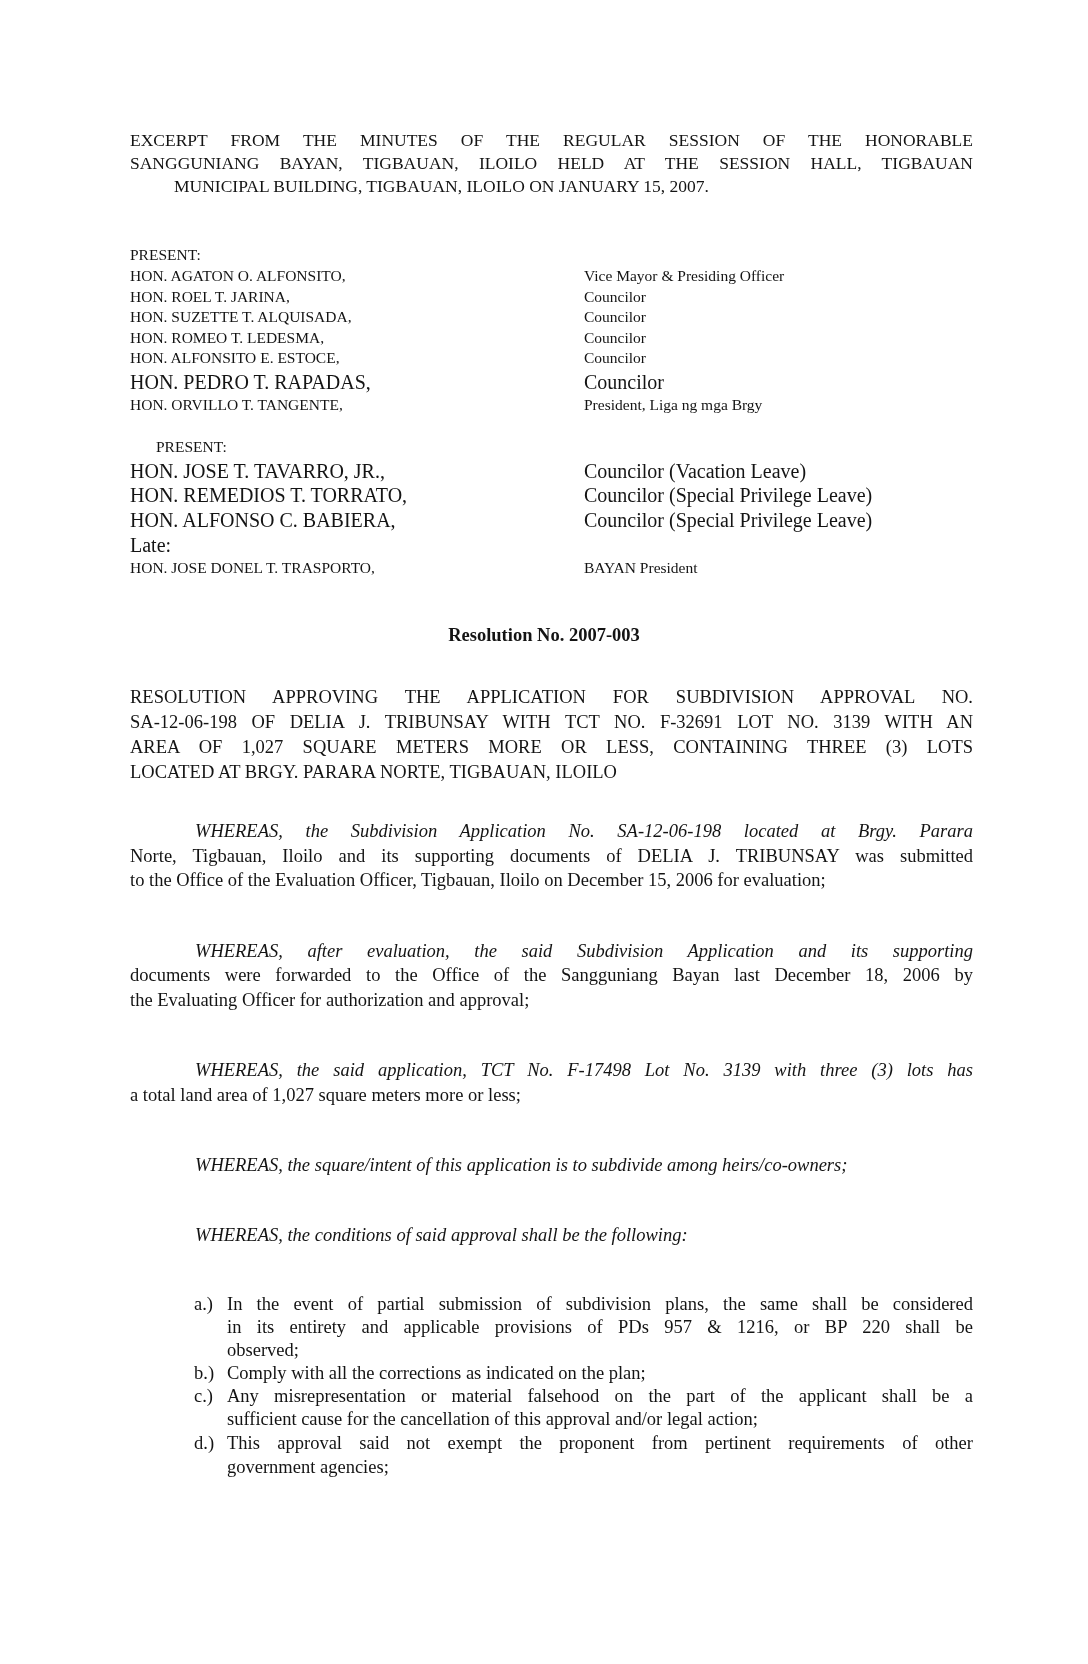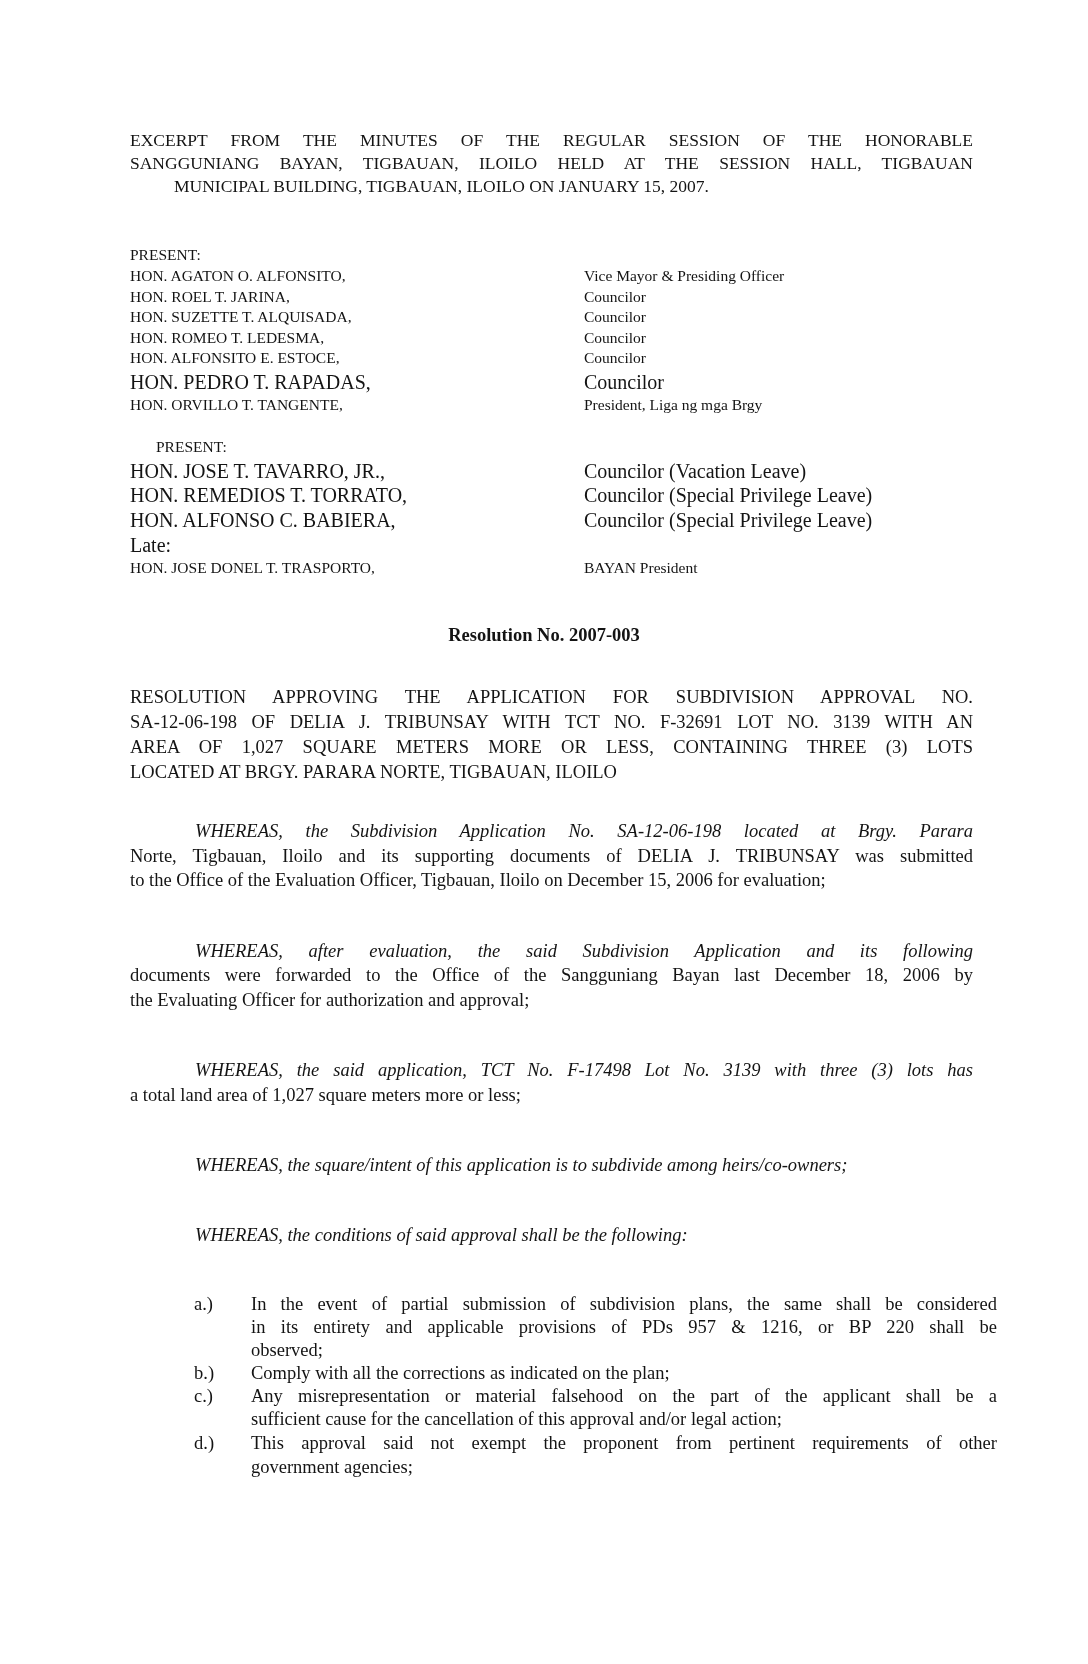--- a/index.html
+++ b/index.html
@@ -14,21 +14,21 @@
   .hdr.last { text-align-last: left; margin-left: 44px; }
   .att-sm { font-size: 15.5px; line-height: 20px; }
   .att-lg { font-size: 20px; line-height: 24px; }
   .left-col { left: 130px; }
   .right-col { left: 584px; }
   .res-title { left: 0; width: 1088px; text-align: center; font-weight: bold; font-size: 18.5px; line-height: 24px; }
   .body-line { left: 130px; width: 843px; font-size: 18.5px; line-height: 24.5px; white-space: normal; text-align: justify; text-align-last: justify; }
   .body-line.last { text-align-last: left; }
   .body-line.indent { left: 195px; width: 778px; font-style: italic; }
   .li-label { left: 194px; font-size: 18.5px; line-height: 24px; }
-  .li-text { left: 227px; width: 746px; font-size: 18.5px; line-height: 24px; white-space: normal; text-align: justify; text-align-last: justify; margin-left: 24px; }
+  .li-text { left: 227px; width: 746px; font-size: 18.5px; line-height: 24px; white-space: normal; text-align: justify; text-align-last: justify; }
   .li-text.last { text-align-last: left; }
 </style>
 </head>
 <body>
 
 <div class="page">
 
   <div>
     <div class="abs hdr" style="top:129px">EXCERPT FROM THE MINUTES OF THE REGULAR SESSION OF THE HONORABLE</div>
     <div class="abs hdr" style="top:152px">SANGGUNIANG BAYAN, TIGBAUAN, ILOILO HELD AT THE SESSION HALL, TIGBAUAN</div>
@@ -85,21 +85,21 @@
     <div class="abs body-line last" style="top:760px">LOCATED AT BRGY. PARARA NORTE, TIGBAUAN, ILOILO</div>
   </div>
 
   <div>
     <div class="abs body-line indent" style="top:819px">WHEREAS, the Subdivision Application No. SA-12-06-198 located at Brgy. Parara</div>
     <div class="abs body-line" style="top:844px">Norte, Tigbauan, Iloilo and its supporting documents of DELIA J. TRIBUNSAY was submitted</div>
     <div class="abs body-line last" style="top:868px">to the Office of the Evaluation Officer, Tigbauan, Iloilo on December 15, 2006 for evaluation;</div>
   </div>
 
   <div>
-    <div class="abs body-line indent" style="top:939px">WHEREAS, after evaluation, the said Subdivision Application and its following</div>
+    <div class="abs body-line indent" style="top:939px">WHEREAS, after evaluation, the said Subdivision Application and its supporting</div>
     <div class="abs body-line" style="top:963px">documents were forwarded to the Office of the Sangguniang Bayan last December 18, 2006 by</div>
     <div class="abs body-line last" style="top:988px">the Evaluating Officer for authorization and approval;</div>
   </div>
 
   <div>
     <div class="abs body-line indent" style="top:1058px">WHEREAS, the said application, TCT No. F-17498 Lot No. 3139 with three (3) lots has</div>
     <div class="abs body-line last" style="top:1083px">a total land area of  1,027 square meters more or less;</div>
   </div>
 
   <div>

